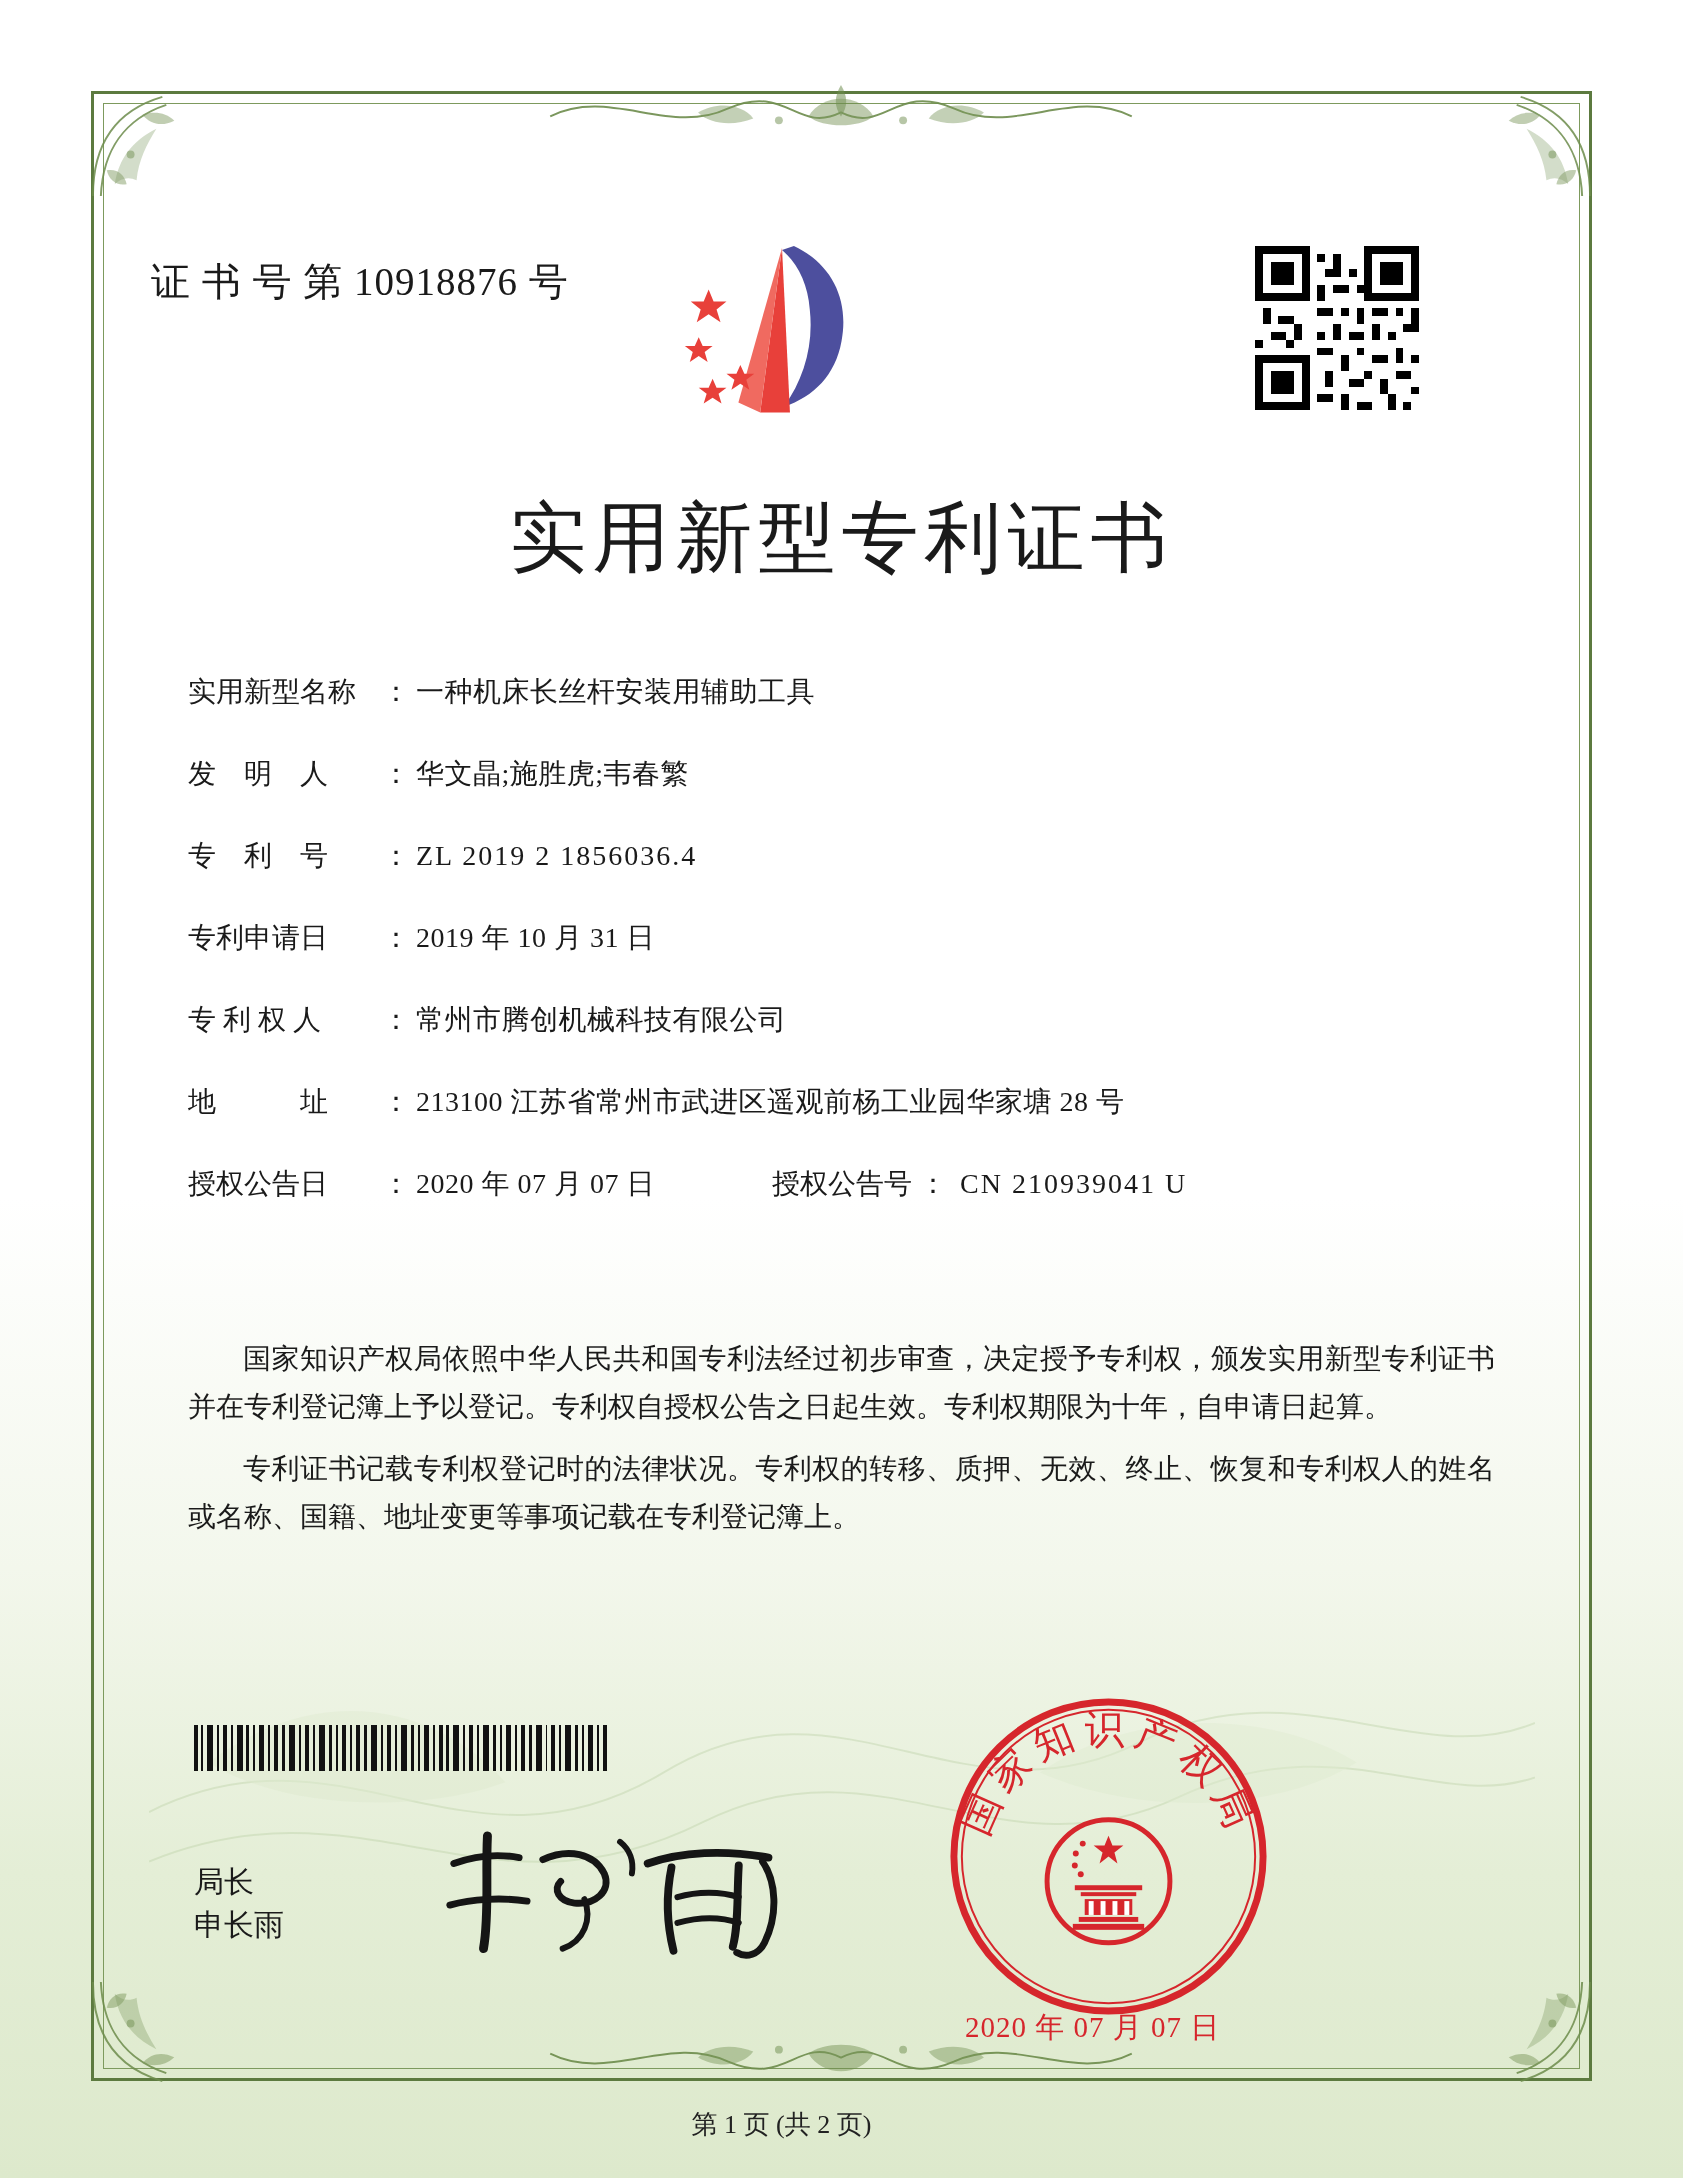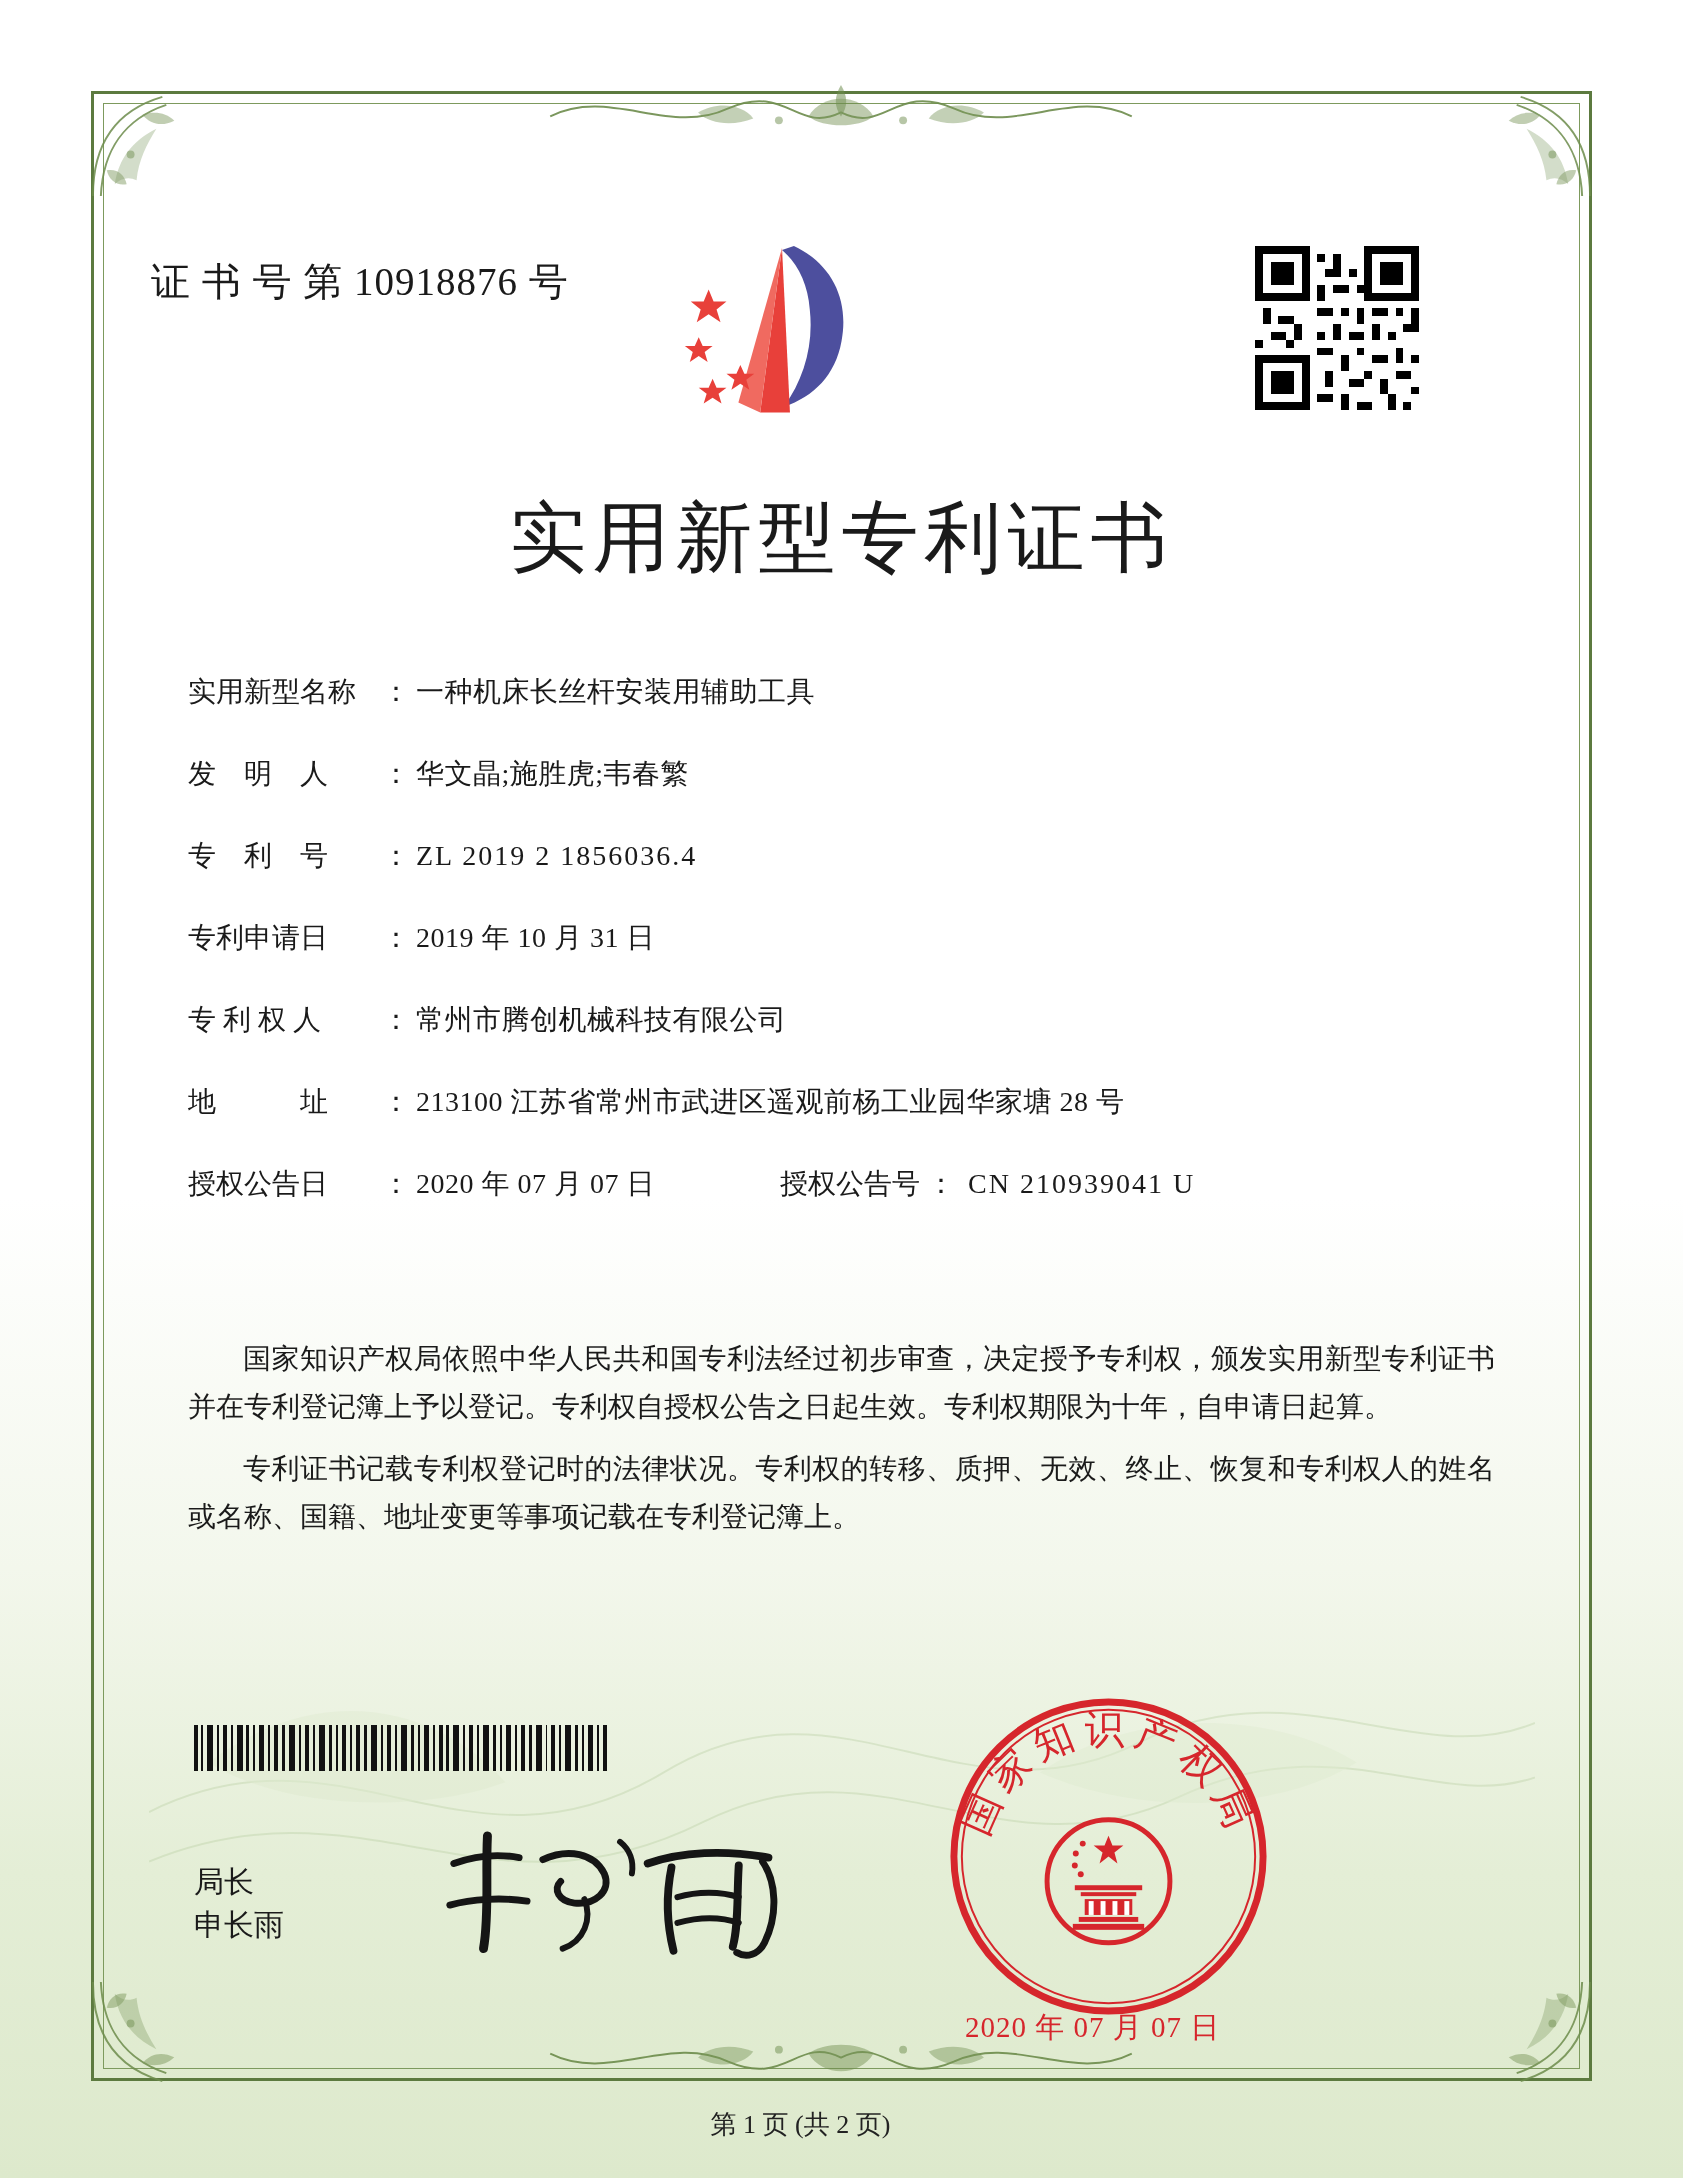--- a/index.html
+++ b/index.html
@@ -154,21 +154,20 @@
   .field-value.mono {
     font-family: Liberation Serif, serif;
     letter-spacing: 2px;
   }
 
   .inline-second {
     margin-left: 117px;
   }
   .inline-second .field-label {
     width: auto;
-    margin-left: 8px;
   }
 
   
   .paras {
     position: absolute;
     left: 188px;
     top: 1327px;
     width: 1307px;
     font-size: 28px;
     line-height: 1.72;
@@ -224,21 +223,20 @@
   }
 
   .page-num {
     position: absolute;
     left: 0;
     top: 2107px;
     width: 1563px;
     text-align: center;
     font-size: 26px;
     color: #222;
-    margin-left: 19px;
   }
 </style>
 </head>
 <body>
 
 <div class="page">
 
   <div class="frame-outer"></div>
   <div class="frame-inner"></div>
 

